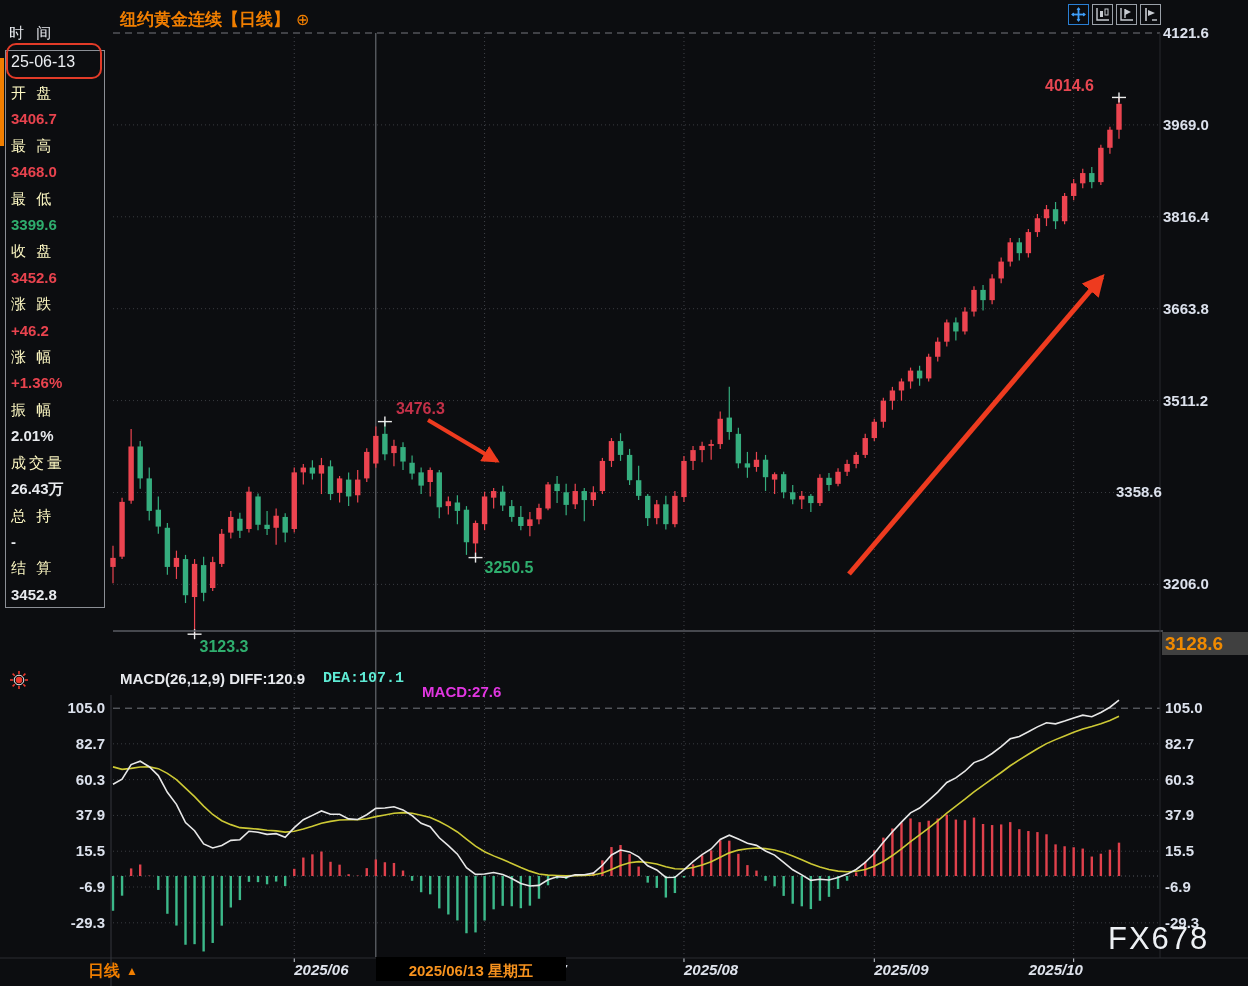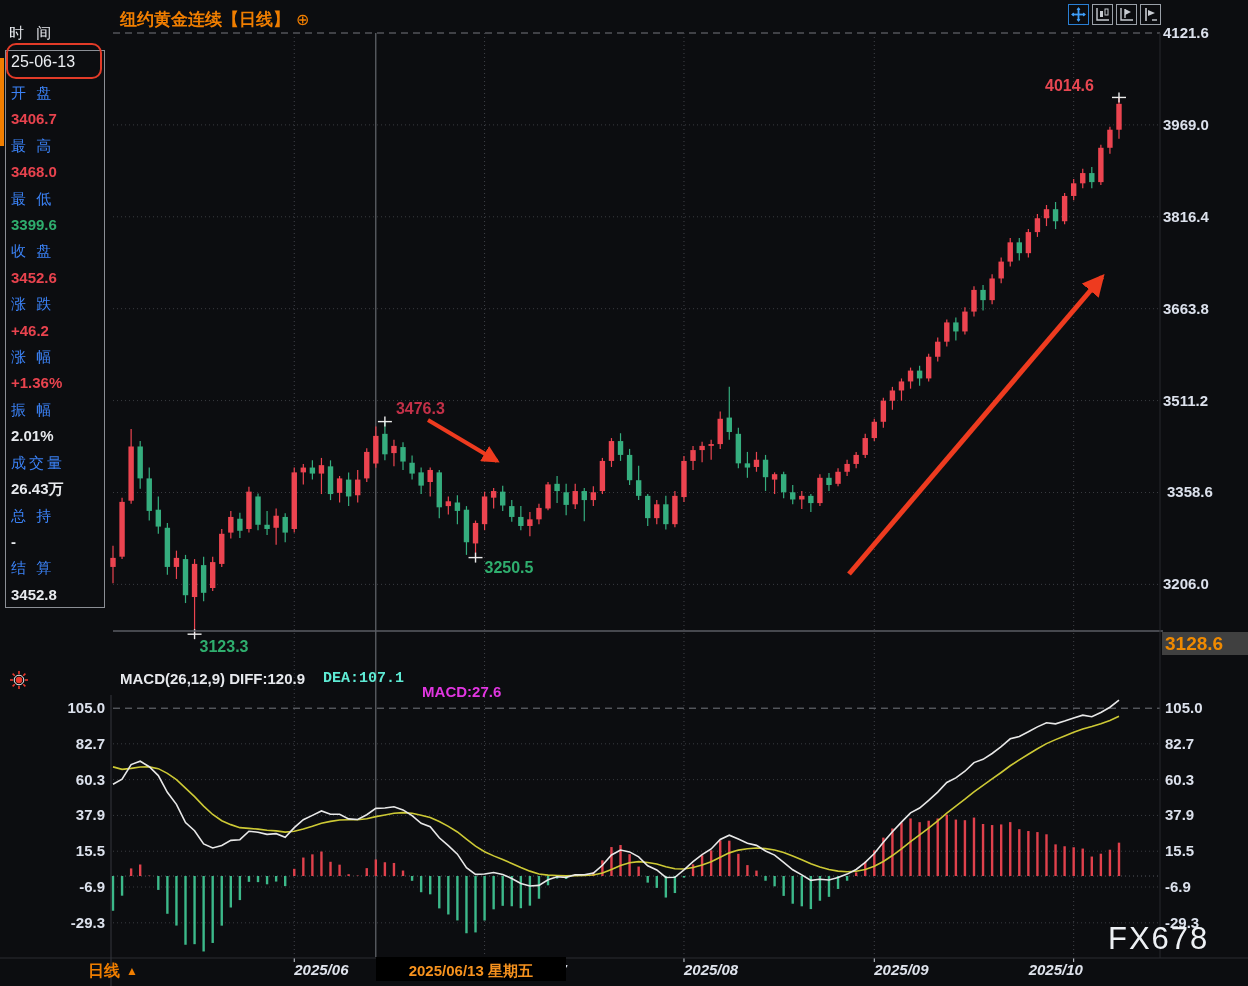--- a/index.html
+++ b/index.html
@@ -15,21 +15,21 @@
   #toolbar{position:absolute;left:1068px;top:4px;display:flex;gap:3px;}
   .tool-btn{width:21px;height:21px;background:#0b0c0f;border:1px solid #9aa0a8;display:flex;
             align-items:center;justify-content:center;box-sizing:border-box;}
   .tool-btn.active{border-color:#2a7fd4;}
   #sidebar{position:absolute;left:0;top:0;width:110px;height:660px;}
   #sb-time-label{position:absolute;left:9px;top:24px;font-size:15px;letter-spacing:4px;color:#e7e9ee;}
   #sb-box{position:absolute;left:5px;top:50px;width:100px;height:558px;border:1px solid #8b8e95;box-sizing:border-box;}
   #sb-date{position:absolute;left:11px;top:53px;font-size:16px;color:#eceef2;}
   #sb-highlight{position:absolute;left:6px;top:43px;width:96px;height:36px;border:2px solid #e23b28;border-radius:10px;box-sizing:border-box;}
   #sb-rows{position:absolute;left:11px;top:80px;font-size:15px;line-height:26.4px;}
-  .sb-label{color:#3b82f6;letter-spacing:3px;}
+  .sb-label{color:#fef9c3;letter-spacing:3px;}
   .sb-val{font-weight:700;letter-spacing:0;}
   .c-red{color:#e8434e;}.c-green{color:#2fae6e;}.c-white{color:#e8eaee;}
   #orange-strip{position:absolute;left:0;top:58px;width:4px;height:88px;background:#f07e00;}
   #macd-header{position:absolute;left:120px;top:670px;display:flex;gap:18px;font-size:15px;font-weight:700;}
   #sun-icon{position:absolute;left:9px;top:670px;width:20px;height:20px;}
   #price-tag{position:absolute;left:1162px;top:632px;width:96px;height:23px;background:#404040;
              color:#f08a00;font-size:19px;font-weight:700;line-height:23px;padding-left:3px;box-sizing:border-box;}
   #date-tooltip{position:absolute;top:957px;width:190px;height:24px;background:#000;color:#f6921e;
                 font-size:15px;font-weight:700;text-align:center;line-height:27px;z-index:5;}
   #bottom-period{position:absolute;left:88px;top:961px;font-size:16px;font-weight:700;color:#f07e00;z-index:6;}
@@ -439,21 +439,21 @@
       <line x1="849" y1="574" x2="1102" y2="277" stroke="#ee3b1f" stroke-width="5" marker-end="url(#ah)"></line>
     </g>
 </svg>
 
 <div id="overlays">
     <span class="lab axis-lab" style="left: 1163px; top: 24px;">4121.6</span>
     <span class="lab axis-lab" style="left: 1163px; top: 115.898px;">3969.0</span>
     <span class="lab axis-lab" style="left: 1163px; top: 207.796px;">3816.4</span>
     <span class="lab axis-lab" style="left: 1163px; top: 299.694px;">3663.8</span>
     <span class="lab axis-lab" style="left: 1163px; top: 391.592px;">3511.2</span>
-    <span class="lab axis-lab" style="left: 1167px; top: 483.49px;">3358.6</span>
+    <span class="lab axis-lab" style="left: 1116px; top: 483.49px;">3358.6</span>
     <span class="lab axis-lab" style="left: 1163px; top: 575.389px;">3206.0</span>
     <span class="lab axis-lab" style="left: 0px; top: 699.188px; width: 105px; text-align: right;">105.0</span>
     <span class="lab axis-lab" style="left: 1165px; top: 699.188px;">105.0</span>
     <span class="lab axis-lab" style="left: 0px; top: 734.828px; width: 105px; text-align: right;">82.7</span>
     <span class="lab axis-lab" style="left: 1165px; top: 734.828px;">82.7</span>
     <span class="lab axis-lab" style="left: 0px; top: 770.628px; width: 105px; text-align: right;">60.3</span>
     <span class="lab axis-lab" style="left: 1165px; top: 770.628px;">60.3</span>
     <span class="lab axis-lab" style="left: 0px; top: 806.428px; width: 105px; text-align: right;">37.9</span>
     <span class="lab axis-lab" style="left: 1165px; top: 806.428px;">37.9</span>
     <span class="lab axis-lab" style="left: 0px; top: 842.228px; width: 105px; text-align: right;">15.5</span>

